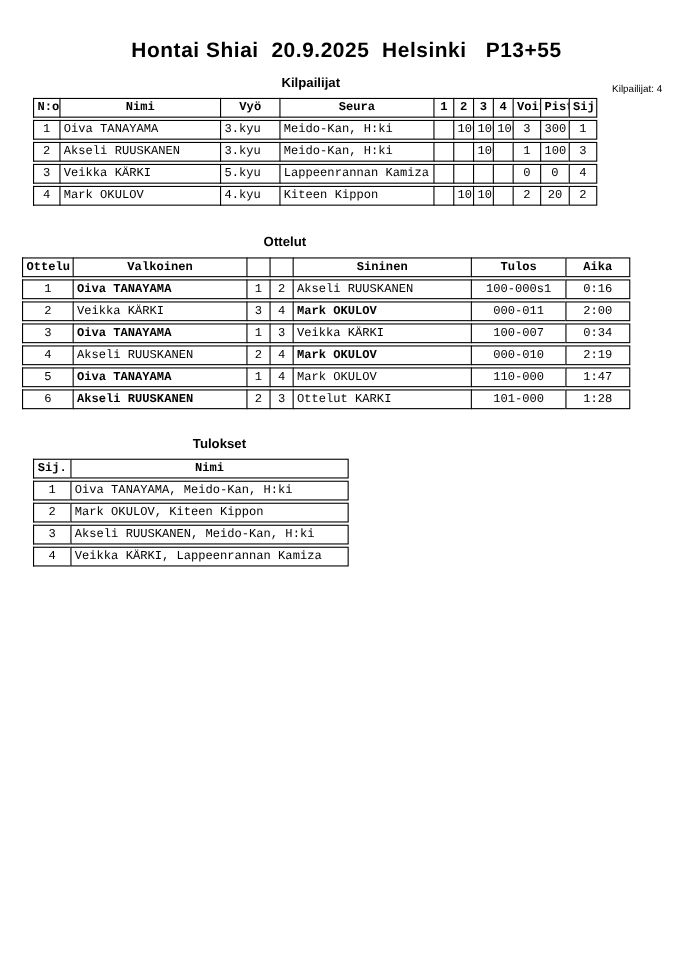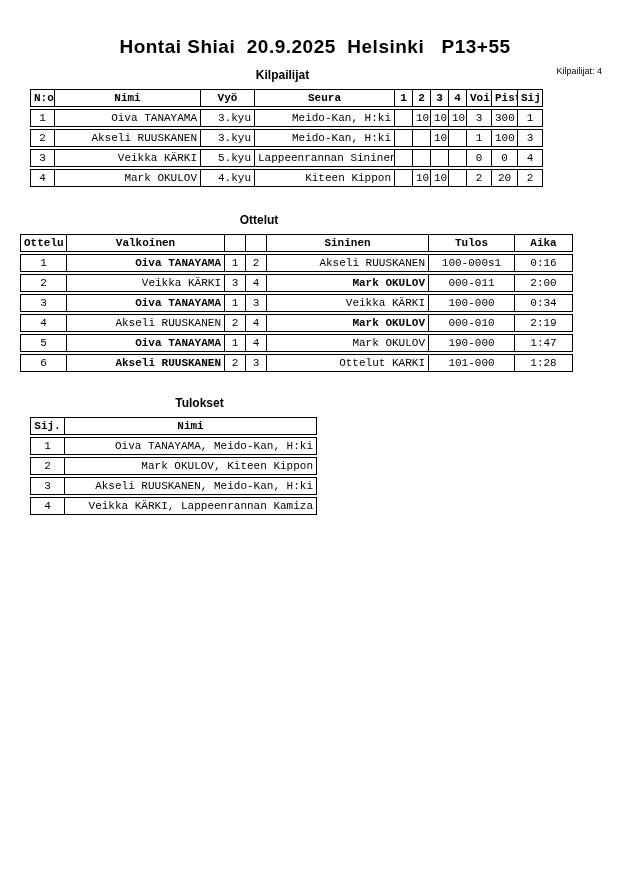--- a/index.html
+++ b/index.html
@@ -14,21 +14,21 @@
   .page-title {
     margin-top: 36px;
     text-align: center;
     font-size: 19px;
     font-weight: bold;
     white-space: pre;
     letter-spacing: 0.5px;
   }
   .participants-note {
     position: absolute;
-    top: 66px;
+    top: 76px;
     right: 28px;
     font-size: 9px;
     text-align: right;
   }
   .section { position: relative; }
   .section-title {
     text-align: center;
     font-size: 12px;
     font-weight: bold;
     margin-bottom: 5px;
@@ -45,21 +45,21 @@
     font-size: 11px;
     line-height: 14px;
     padding: 1px 3px;
     overflow: hidden;
     white-space: nowrap;
   }
   th:last-child, td:last-child { border-right: 1px solid #000; }
   th { font-weight: bold; text-align: center; }
   td { font-weight: normal; }
   .c { text-align: center; }
-  .l { text-align: right; }
+  .l { text-align: left; }
   .winner { font-weight: bold; }
 
   .competitors-wrap { margin: 10px 0 0 30px; width: 505px; }
   .competitors-table { width: 505px; }
   .matches-wrap { margin: 24px 0 0 20px; width: 478px; }
   .matches-table { width: 553px; }
   .results-wrap { margin: 22px 0 0 30px; width: 339px; }
   .results-table { width: 287px; }
 
   col.w-no    { width: 24px; }
@@ -140,21 +140,21 @@
       <td class="c">100</td>
       <td class="c"></td>
       <td class="c">1</td>
       <td class="c">100</td>
       <td class="c">3</td>
     </tr>
     <tr>
       <td class="c">3</td>
       <td class="l">Veikka KÄRKI</td>
       <td class="l">5.kyu</td>
-      <td class="l">Lappeenrannan Sininen</td>
+      <td class="l">Lappeenrannan Kamiza</td>
       <td class="c"></td>
       <td class="c"></td>
       <td class="c"></td>
       <td class="c"></td>
       <td class="c">0</td>
       <td class="c">0</td>
       <td class="c">4</td>
     </tr>
     <tr>
       <td class="c">4</td>
@@ -212,39 +212,39 @@
       <td class="l winner">Mark OKULOV</td>
       <td class="c">000-011</td>
       <td class="c">2:00</td>
     </tr>
     <tr>
       <td class="c">3</td>
       <td class="l winner">Oiva TANAYAMA</td>
       <td class="c">1</td>
       <td class="c">3</td>
       <td class="l">Veikka KÄRKI</td>
-      <td class="c">100-000</td>
+      <td class="c">100-007</td>
       <td class="c">0:34</td>
     </tr>
     <tr>
       <td class="c">4</td>
       <td class="l">Akseli RUUSKANEN</td>
       <td class="c">2</td>
       <td class="c">4</td>
       <td class="l winner">Mark OKULOV</td>
       <td class="c">000-010</td>
       <td class="c">2:19</td>
     </tr>
     <tr>
       <td class="c">5</td>
       <td class="l winner">Oiva TANAYAMA</td>
       <td class="c">1</td>
       <td class="c">4</td>
       <td class="l">Mark OKULOV</td>
-      <td class="c">190-000</td>
+      <td class="c">110-000</td>
       <td class="c">1:47</td>
     </tr>
     <tr>
       <td class="c">6</td>
       <td class="l winner">Akseli RUUSKANEN</td>
       <td class="c">2</td>
       <td class="c">3</td>
       <td class="l">Ottelut KARKI</td>
       <td class="c">101-000</td>
       <td class="c">1:28</td>

